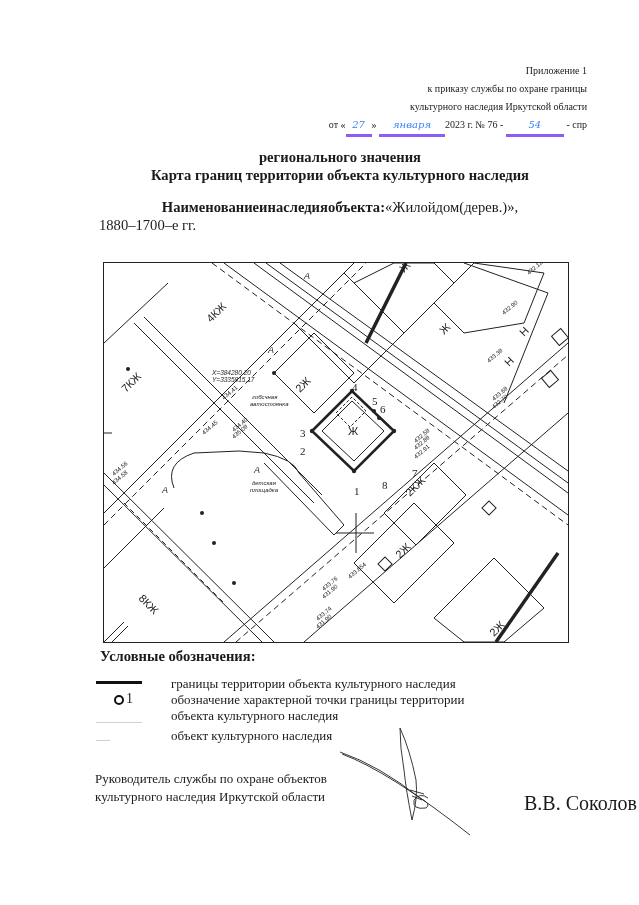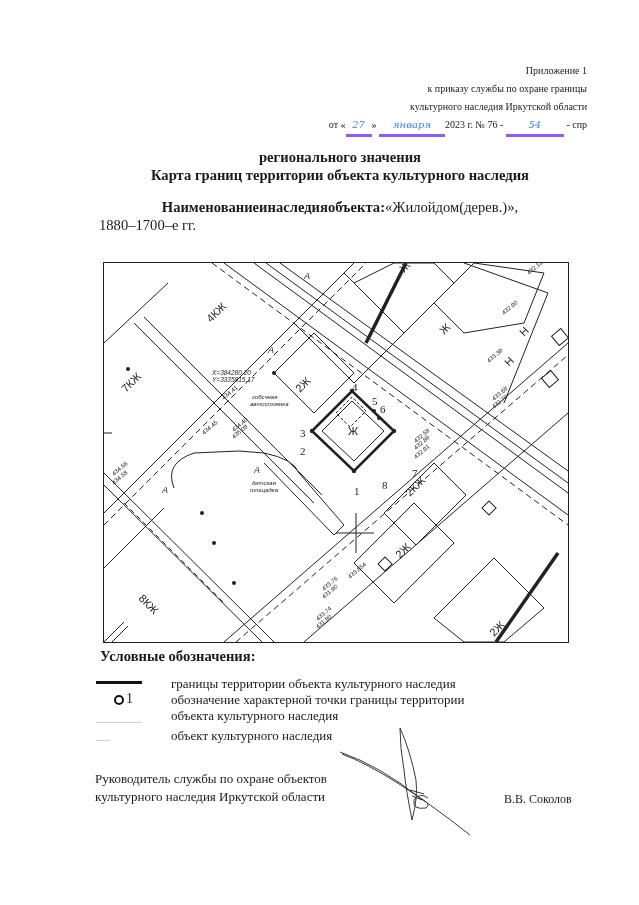--- a/index.html
+++ b/index.html
@@ -14,21 +14,21 @@
   .objname { left: 99px; width: 482px; top: 198px; font-size: 14.6px; line-height: 18px; text-align: justify; }
   .objname .row1 { display: flex; justify-content: center; }
   .b { font-weight: bold; }
   .map { left: 103px; top: 262px; width: 464px; height: 379px; border: 1.5px solid #222; overflow: hidden; background: #fff; }
   .map svg { display: block; }
   .legend-title { left: 100px; width: 480px; top: 648px; text-align: left; font-weight: bold; font-size: 14.6px; }
   .legend-row { left: 96px; font-size: 13px; line-height: 15.5px; }
   .legend-sym { position: absolute; left: 0; }
   .legend-text { position: absolute; left: 75px; width: 320px; }
   .sig-role { left: 95px; top: 770px; font-size: 13px; line-height: 18px; }
-  .sig-name { left: 504px; top: 792px; font-size: 12px; }
+  .sig-name { left: 524px; top: 792px; font-size: 20px; }
   .signature { left: 320px; top: 720px; }
 </style>
 </head>
 <body>
 
 <div class="abs appendix">
   <div>Приложение 1</div>
   <div>к приказу службы по охране границы</div>
   <div>культурного наследия Иркутской области</div>
   <div>

